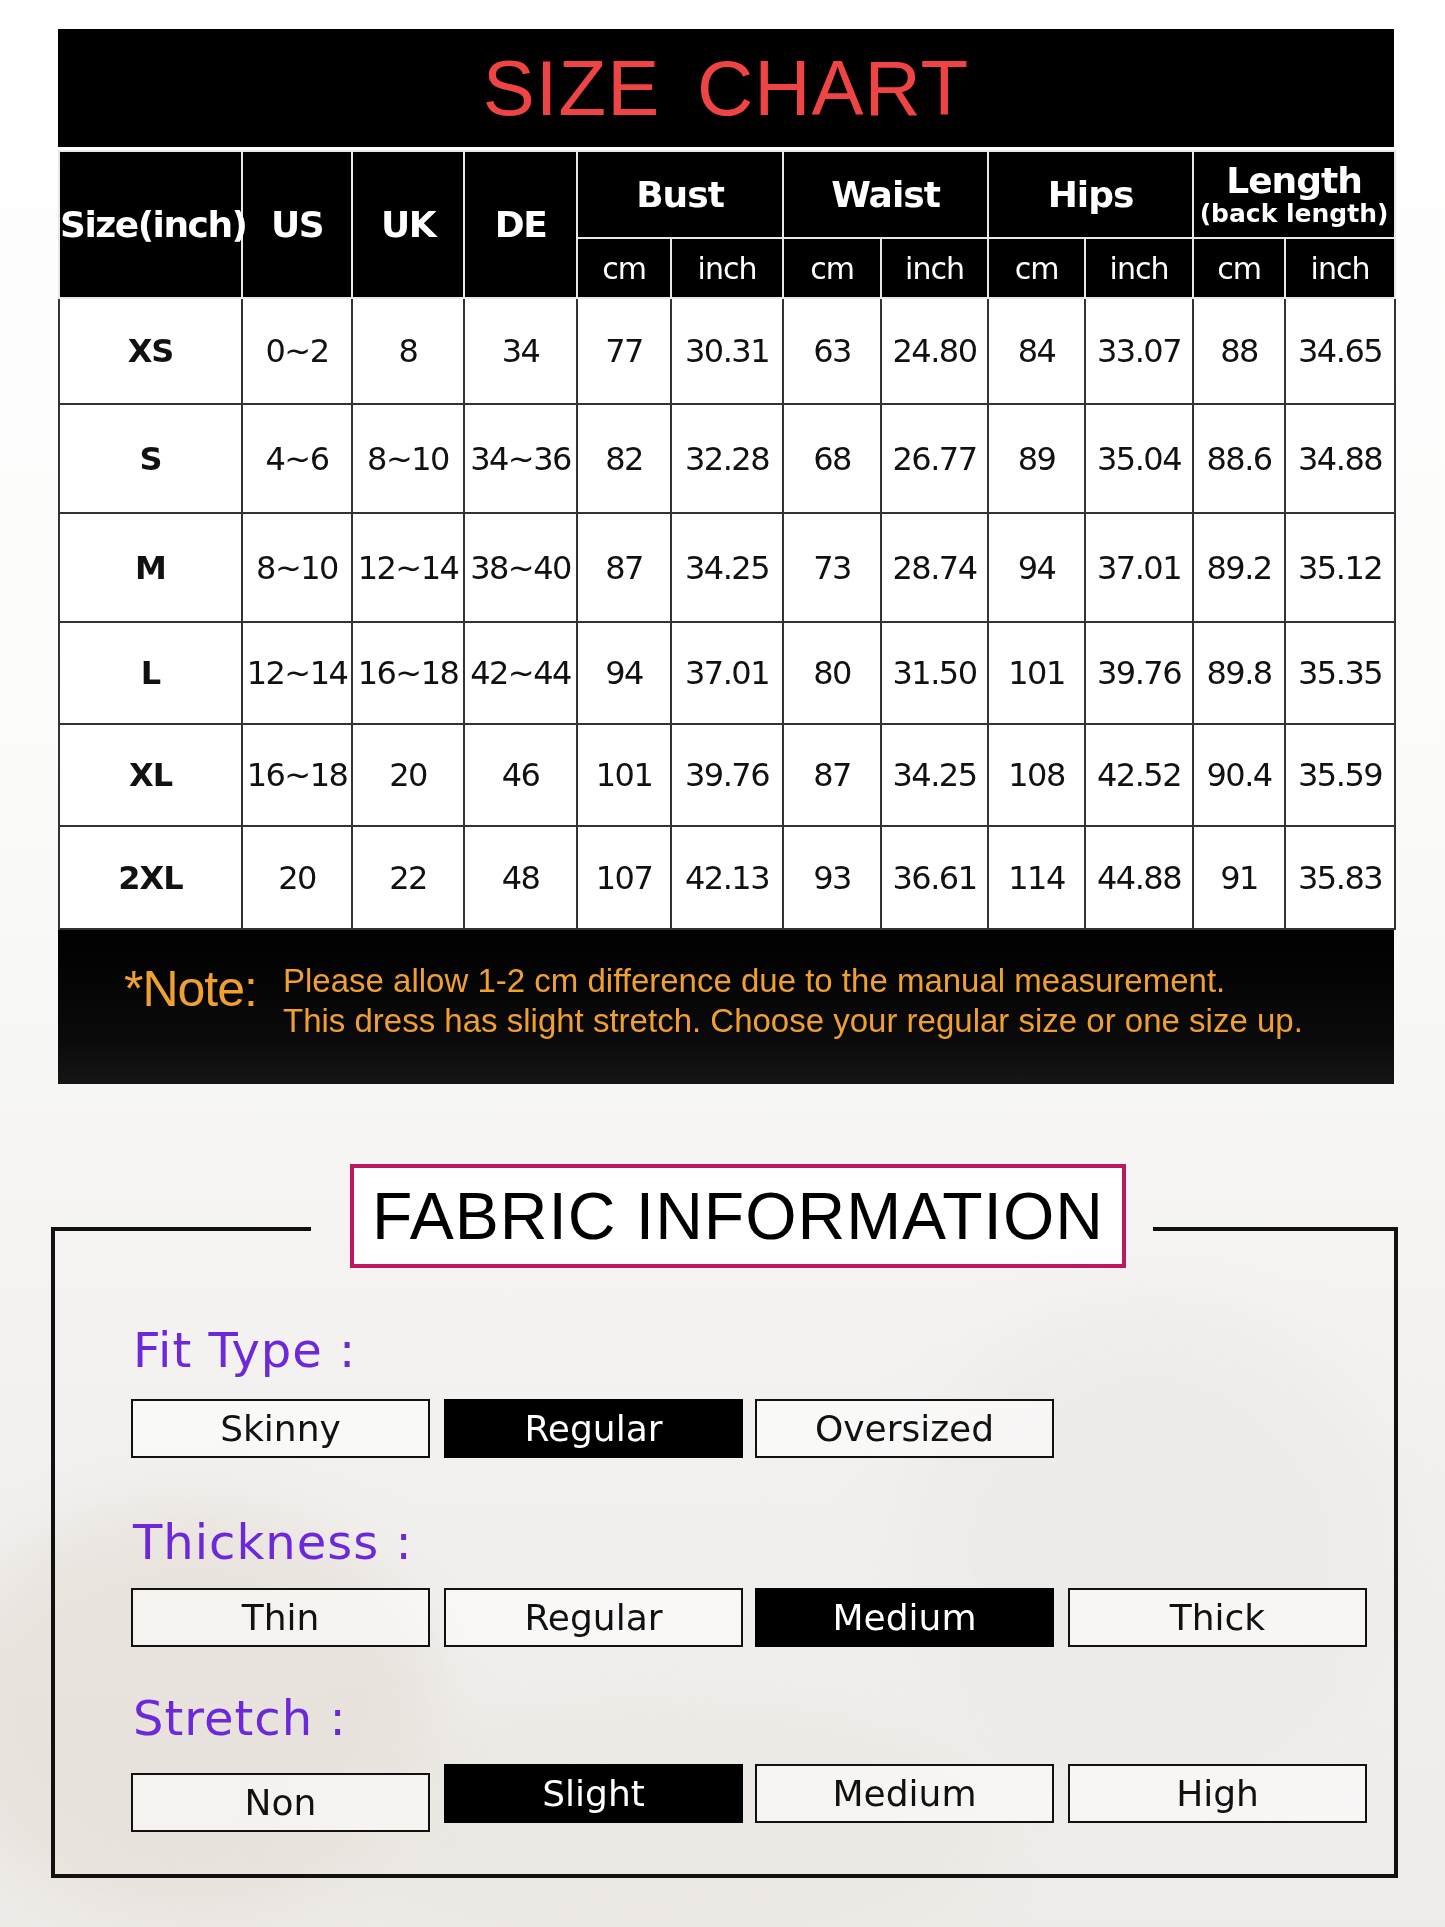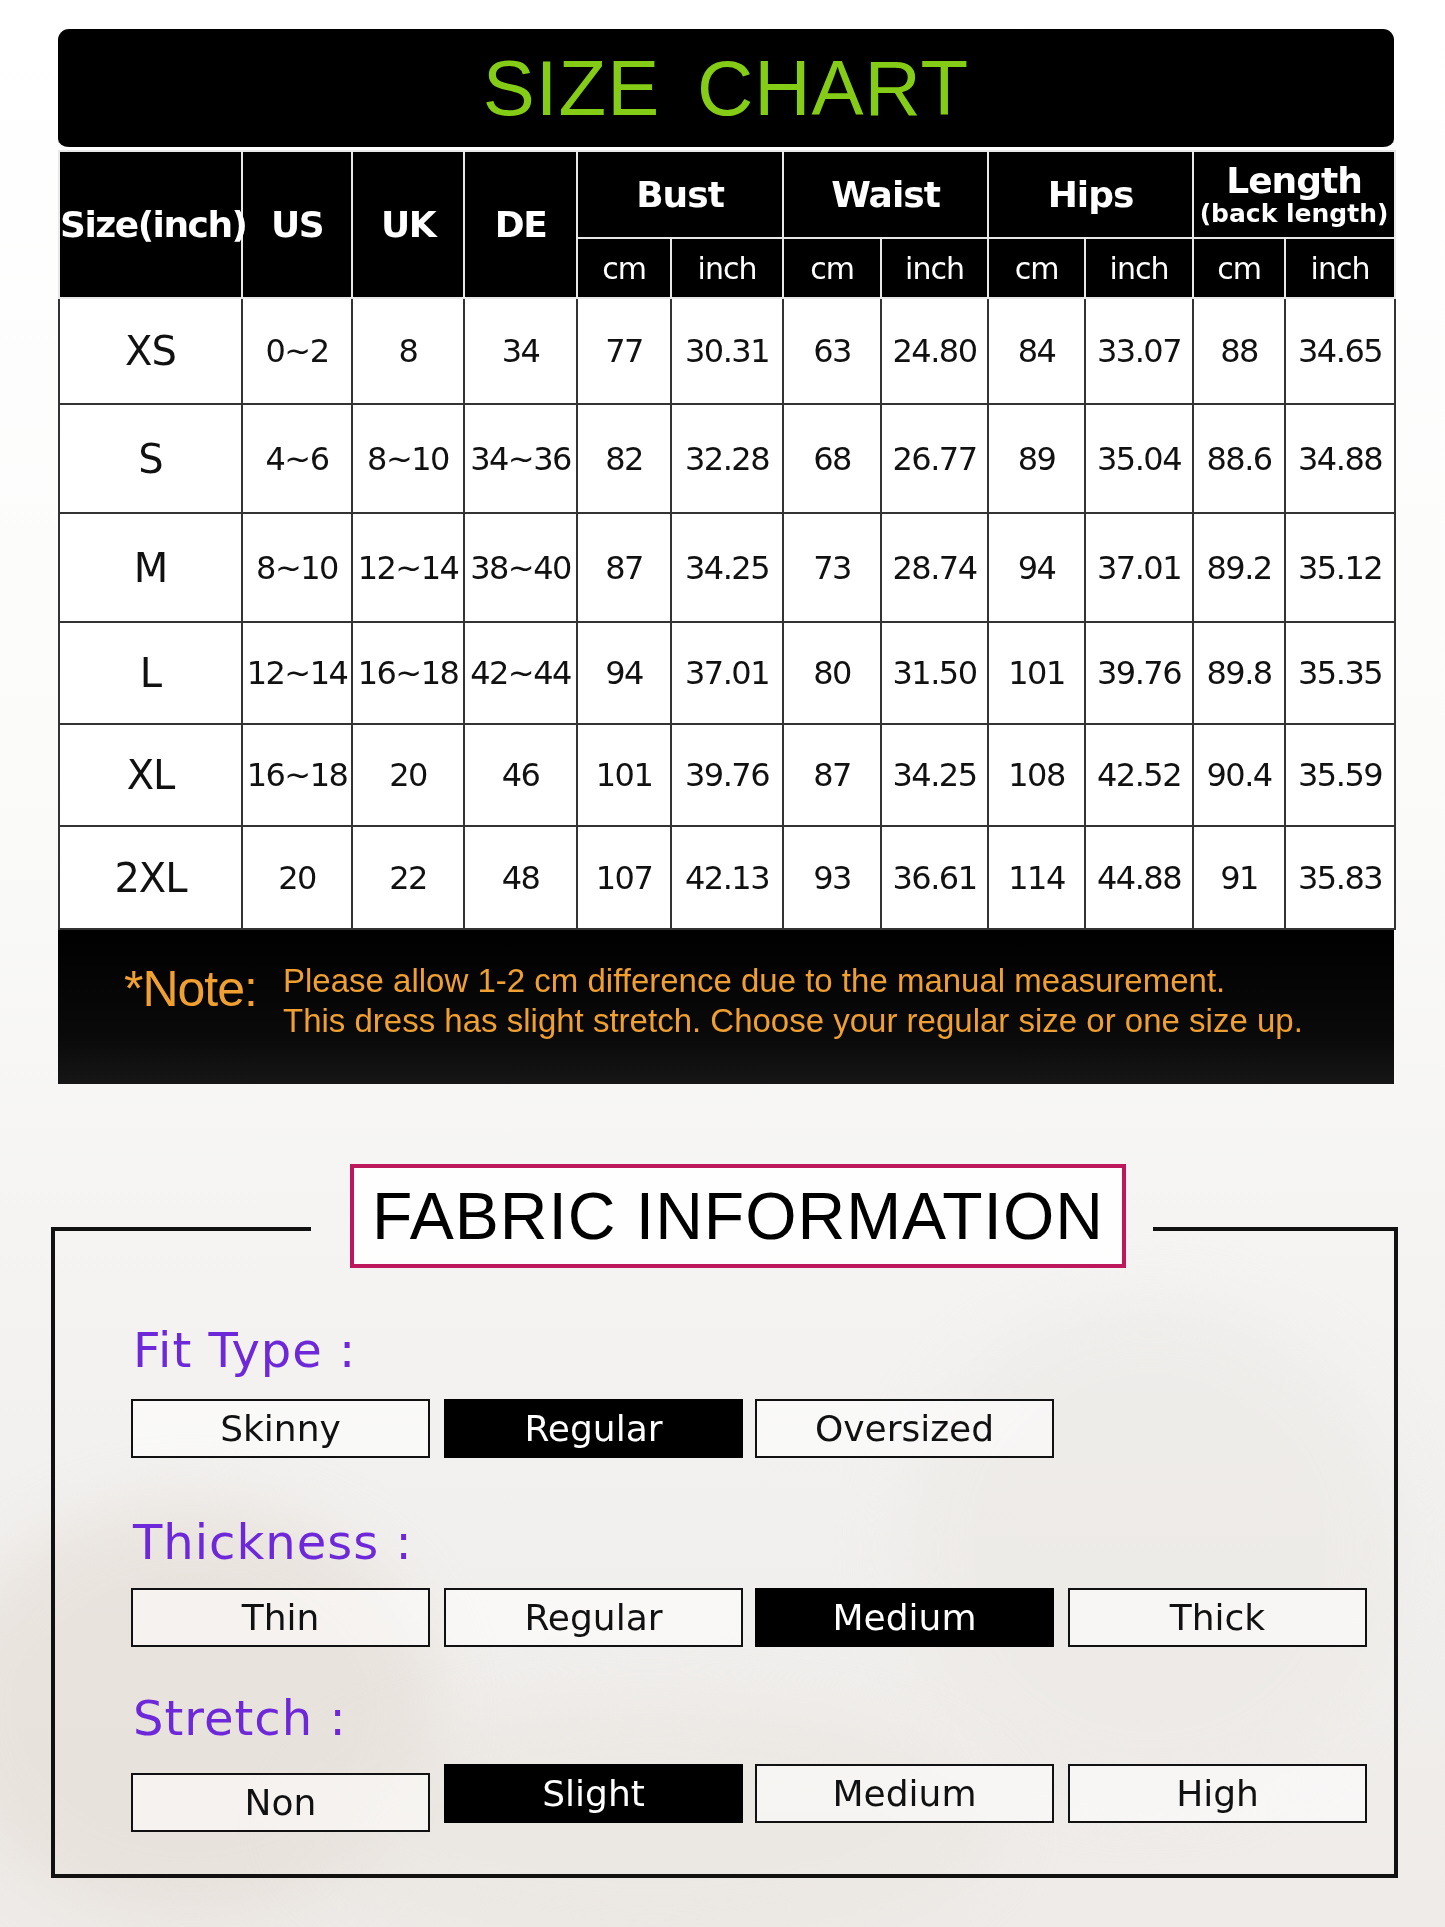--- a/index.html
+++ b/index.html
@@ -6,44 +6,44 @@
   body {
     width:1445px; height:1927px; position:relative; overflow:hidden;
     background: linear-gradient(180deg, #ffffff 0%, #fbfbfa 40%, #f3f2f1 70%, #eeebe8 100%);
     font-family: "DejaVu Sans", sans-serif;
   }
   .bg-blob { position:absolute; border-radius:50%; filter: blur(30px); opacity:0.5; }
   #size-chart {
     position:absolute; left:58px; top:29px; width:1336px;
   }
   .title-band {
-    height:118px; background:#000; color:#84cc16;
+    height:118px; background:#000; color:#ef4444;
     display:flex; align-items:center; justify-content:center;
     font-family: "Liberation Sans", sans-serif; font-size:78px; letter-spacing:1px;
     word-spacing:14px;
-    border-bottom:3px solid #fff; box-sizing:content-box;border-radius:11px;
+    border-bottom:3px solid #fff; box-sizing:content-box;
   }
   table.sizes {
     border-collapse:collapse; width:1336px; table-layout:fixed;
     font-family: "DejaVu Sans", sans-serif;
   }
   table.sizes th {
     background:#000; color:#fff; font-weight:bold; border:2px solid #e8e8e8;
     text-align:center; padding:0;
   }
   table.sizes th.main { font-size:36px; letter-spacing:-1.5px; }
   table.sizes th.group { font-size:36px; letter-spacing:-1px; height:85px; }
   table.sizes th.sub { font-size:30px; font-weight:normal; height:58px; letter-spacing:-1px; }
   .len-main { display:block; font-size:36px; line-height:38px; }
   .len-sub { display:block; font-size:25px; line-height:28px; font-weight:bold; letter-spacing:0; }
   table.sizes td {
     background:#fff; color:#111; border:2px solid #333; text-align:center;
     font-size:32px; letter-spacing:-1.5px; padding:0;
   }
-  table.sizes td.size-label { font-weight:normal; font-size:40px; letter-spacing:-1px; }
+  table.sizes td.size-label { font-weight:bold; font-size:32px; letter-spacing:-1px; }
   .note-band {
     height:154px; background: linear-gradient(180deg, #000 0%, #0a0a0a 70%, #161616 100%);
     position:relative;
   }
   .note-label {
     position:absolute; left:66px; top:30px; color:#f0a030;
     font-family:"Liberation Sans", sans-serif; font-size:50px; letter-spacing:-1px;
   }
   .note-line {
     position:absolute; left:225px; color:#f0a030;

